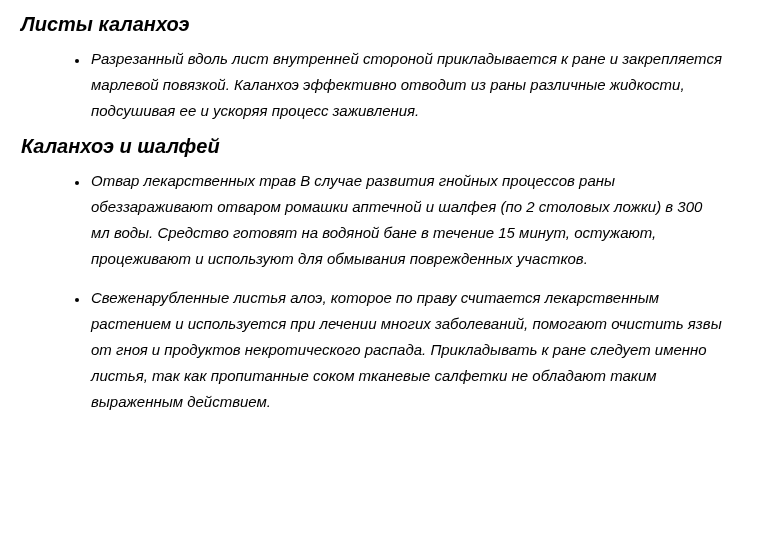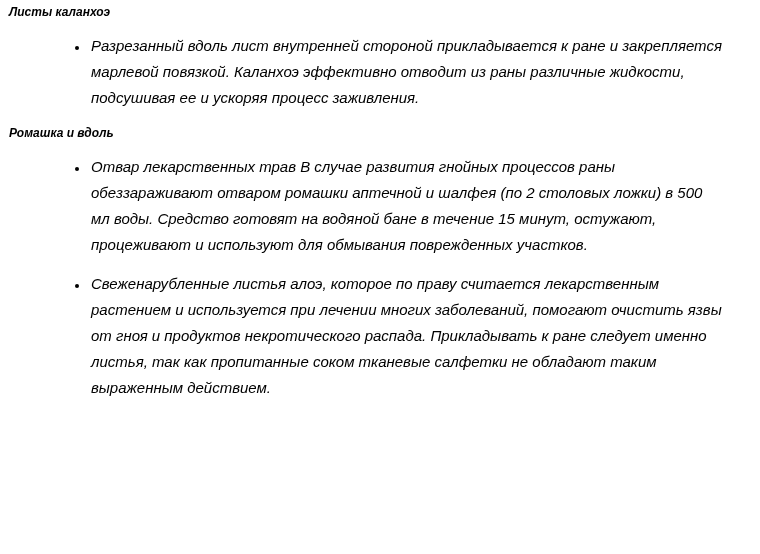--- a/index.html
+++ b/index.html
@@ -11,22 +11,22 @@
     color: var(--fg, #000000);
     font-family: "Liberation Sans", sans-serif;
     font-style: italic;
     overflow: hidden;
   }
   .doc {
     padding: 3px 8px 0 9px;
   }
   .section { margin: 0 0 13px 0; }
   .heading {
-    margin: 0;
-    font-size: 12px;
+    margin: 12px;
+    font-size: 20px;
     line-height: 19px;
     font-weight: bold;
     font-style: italic;
   }
   .bullets {
     margin: 11px 0 0 0;
     padding: 0 0 0 36px;
     list-style: disc;
   }
   .bullet {
@@ -49,24 +49,24 @@
       <li class="bullet">Разрезанный вдоль лист внутренней стороной прикладывается к ране и закрепляется
 марлевой повязкой. Каланхоэ эффективно отводит из раны различные жидкости,
 подсушивая ее и ускоряя процесс заживления.</li>
     </ul>
   </section>
 
   <section class="section">
   </section>
 
   <section class="section">
-    <h2 class="heading">Ромашка и вдоль</h2>
+    <h2 class="heading">Каланхоэ и шалфей</h2>
     <ul class="bullets">
       <li class="bullet">Отвар лекарственных трав В случае развития гнойных процессов раны
-обеззараживают отваром ромашки аптечной и шалфея (по 2 столовых ложки) в 500
+обеззараживают отваром ромашки аптечной и шалфея (по 2 столовых ложки) в 300
 мл воды. Средство готовят на водяной бане в течение 15 минут, остужают,
 процеживают и используют для обмывания поврежденных участков.</li>
     </ul>
   </section>
 
   <section class="section">
     <ul class="bullets">
       <li class="bullet">Свеженарубленные листья алоэ, которое по праву считается лекарственным
 растением и используется при лечении многих заболеваний, помогают очистить язвы
 от гноя и продуктов некротического распада. Прикладывать к ране следует именно

